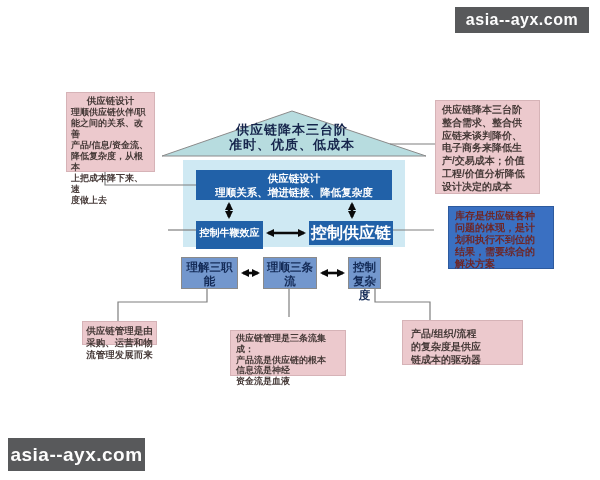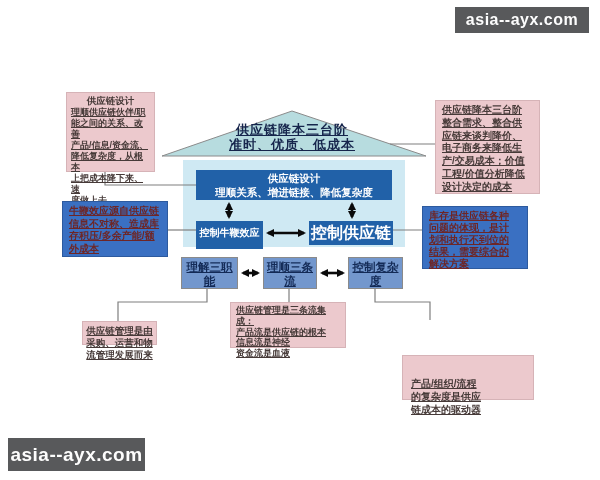--- a/index.html
+++ b/index.html
@@ -2,56 +2,56 @@
 <html><head>
 <meta charset="utf-8">
 <style>
   html,body{margin:0;padding:0;background:#ffffff;}
   .canvas{
     position:relative;width:600px;height:480px;background:#ffffff;
     font-family:"Liberation Sans",sans-serif;overflow:hidden;
   }
   .layer-svg{position:absolute;left:0;top:0;z-index:1;pointer-events:none;}
   .box{position:absolute;box-sizing:border-box;z-index:2;}
-  .prelines{white-space:pre-line;text-decoration:underline;}
+  .prelines{white-space:pre-line;}
 
   
   .container-bg{position:absolute;left:183px;top:160px;width:222px;height:87px;
     background:#cfe9f3;z-index:0;}
 
   
   .roof-text{left:192px;top:122px;width:200px;text-align:center;
     color:#16254c;font-weight:bold;font-size:13px;line-height:15px;letter-spacing:1px;}
 
   
   .core{background:#2161a8;color:#ffffff;font-weight:bold;text-align:center;}
   .design-header{left:196px;top:170px;width:196px;height:30px;font-size:10.5px;line-height:14px;padding-top:1px;}
   .bullwhip-ctl{left:196px;top:221px;width:67px;height:28px;font-size:10px;line-height:23px;}
   .inventory-ctl{left:309px;top:221px;width:84px;height:24px;font-size:16px;line-height:23px;}
 
   
   .pillar{background:#7397cd;border:1px solid #8a8a8a;color:#132a56;
     font-weight:bold;font-size:11.5px;line-height:14px;text-align:center;padding-top:2px;}
   .pillar-functions{left:181px;top:257px;width:57px;height:32px;}
   .pillar-flows{left:263px;top:257px;width:54px;height:32px;}
-  .pillar-complexity{left:348px;top:257px;width:55px;height:32px;}
+  .pillar-complexity{left:348px;top:257px;width:33px;height:32px;}
 
   
   .pink{background:#ecc9cd;border:1px solid #d6b3b7;color:#463a38;font-weight:bold;}
   .note-design{left:66px;top:92px;width:89px;height:80px;font-size:9px;line-height:11px;padding:2px 4px;}
   .note-design .ttl{display:block;text-align:center;font-size:9.5px;line-height:12px;}
   .note-costred{left:435px;top:100px;width:105px;height:94px;font-size:10px;line-height:12.8px;padding:3px 6px;}
   .note-origin{left:82px;top:321px;width:75px;height:24px;font-size:9.5px;line-height:12px;text-align:center;padding-top:3px;}
-  .note-flows{left:230px;top:302px;width:116px;height:46px;font-size:9px;line-height:10.8px;padding:2px 5px;}
-  .note-complex{left:402px;top:320px;width:132px;height:45px;font-size:10px;line-height:13px;padding:21px 8px;margin-top:35px;}
+  .note-flows{left:230px;top:330px;width:116px;height:46px;font-size:9px;line-height:10.8px;padding:2px 5px;}
+  .note-complex{left:402px;top:320px;width:121px;height:45px;font-size:10px;line-height:13px;padding:6px 8px;}
 
   
   .bluenote{background:#3a70c2;border:1px solid #2d5a9e;color:#6e2626;font-weight:bold;}
   .note-bullwhip{left:62px;top:201px;width:106px;height:56px;font-size:10px;line-height:12.5px;padding:3px 6px;}
-  .note-inventory{left:422px;top:206px;width:106px;height:63px;font-size:10px;line-height:12px;padding:3px 6px;}
+  .note-inventory{left:448px;top:206px;width:106px;height:63px;font-size:10px;line-height:12px;padding:3px 6px;}
 
   
   .caption{left:179px;top:388px;width:200px;text-align:center;color:#1d1d1d;
     font-weight:bold;font-size:13px;letter-spacing:1.5px;}
 
   
   .wm{background:#58595b;color:#fdfdfd;text-align:center;z-index:3;font-weight:bold;}
   .wm-top{left:455px;top:7px;width:134px;height:26px;font-size:16px;line-height:26px;letter-spacing:0.5px;}
   .wm-bottom{left:8px;top:438px;width:137px;height:33px;font-size:19px;line-height:33px;letter-spacing:0.5px;}
 </style>
@@ -110,24 +110,20 @@
   <div class="box pink note-design">
     <span class="ttl">供应链设计</span>
     <span class="prelines">理顺供应链伙伴/职
 能之间的关系、改善
 产品/信息/资金流、
 降低复杂度，从根本
 上把成本降下来、速
 度做上去</span>
   </div>
 
-  <div class="box bluenote note-bullwhip prelines">牛鞭效应源自供应链
-信息不对称、造成库
-存积压/多余产能/额
-外成本</div>
 
   <div class="box pink note-costred prelines">供应链降本三台阶
 整合需求、整合供
 应链来谈判降价、
 电子商务来降低生
 产/交易成本；价值
 工程/价值分析降低
 设计决定的成本</div>
 
   <div class="box bluenote note-inventory prelines">库存是供应链各种

